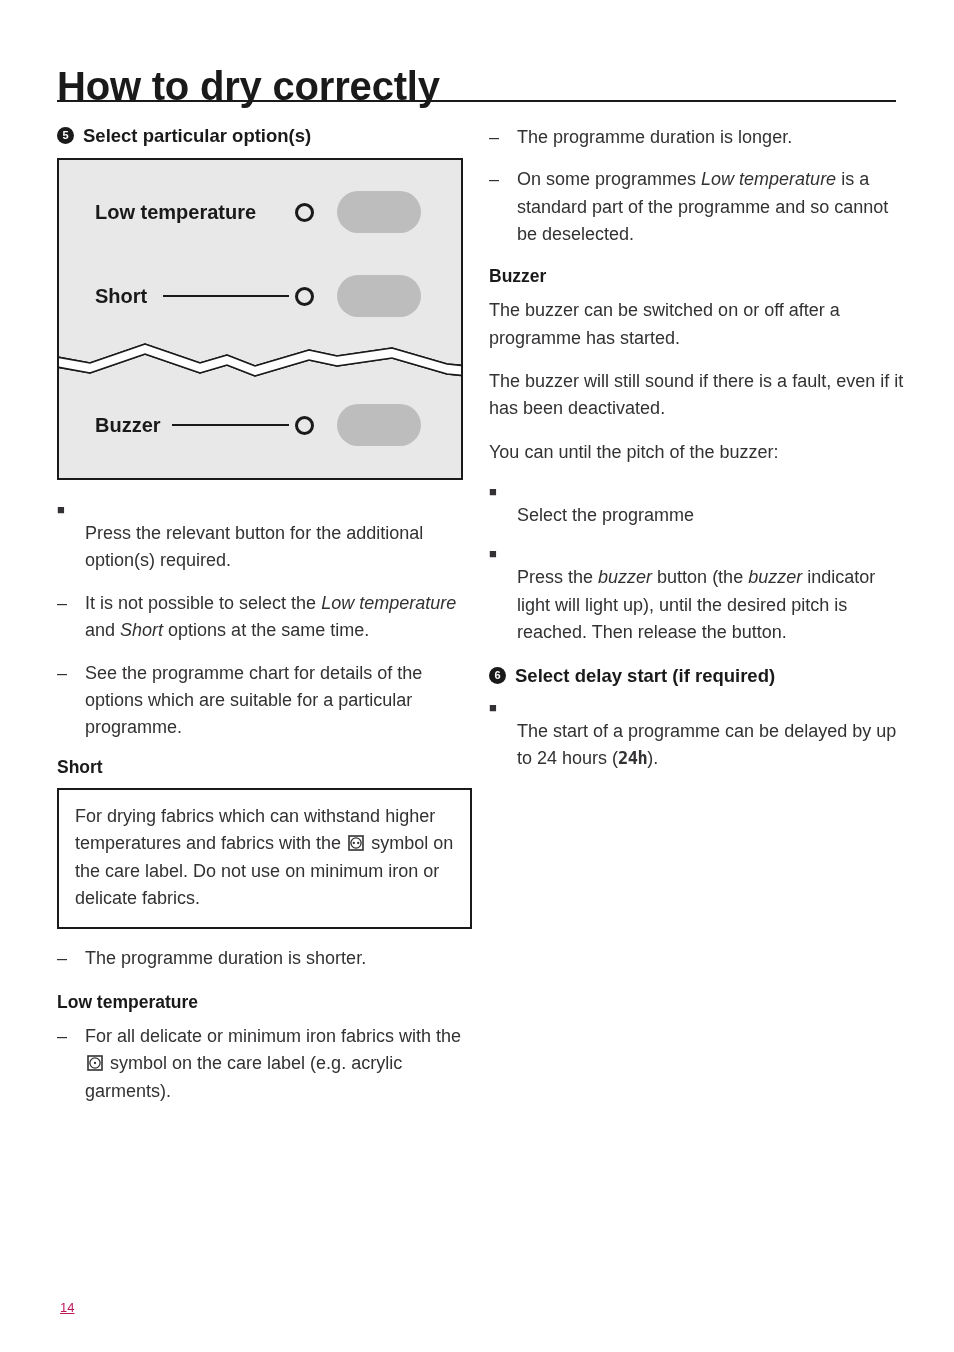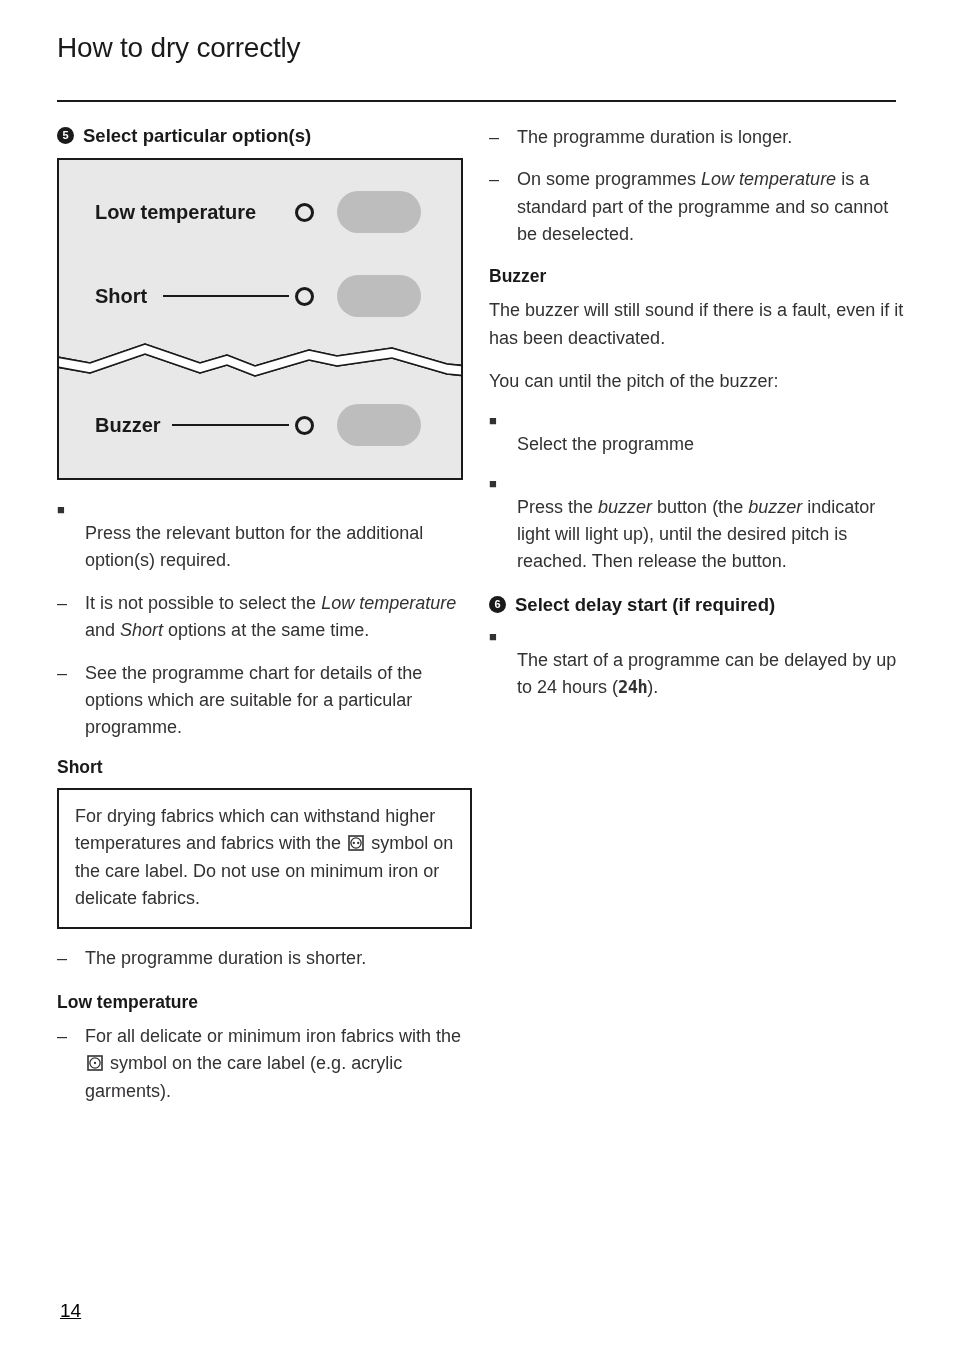--- a/index.html
+++ b/index.html
@@ -21,23 +21,23 @@
     position: absolute;
     inset: 0;
     width: 954px;
     height: 1352px;
   }
 
   
   .page-title {
     position: absolute;
     left: 57px;
-    top: 32px;
-    font-size: 28px;
-    font-weight: normal;
+    top: 64px;
+    font-size: 40px;
+    font-weight: bold;
     letter-spacing: -0.2px;
     color: #1a1a1a;
   }
   .title-rule {
     position: absolute;
     left: 57px;
     top: 100px;
     width: 839px;
     height: 2px;
     background: #1a1a1a;
@@ -196,22 +196,22 @@
     position: absolute;
     left: -2px;
     width: 410px;
     height: 46px;
   }
 
   .page-num {
     position: absolute;
     left: 60px;
     top: 1300px;
-    font-size: 19px;
-    color: #000000;
+    font-size: 13px;
+    color: #be185d;
     text-decoration: underline;
   }
 </style>
 </head>
 <body>
 
 <div class="page">
 
   <div class="page-title">How to dry correctly</div>
   <div class="title-rule"></div>
@@ -307,20 +307,21 @@
       </div>
       <div class="item">
         <span class="marker">–</span>
         <span class="body">On some programmes <em>Low temperature</em> is a standard part of the programme and so cannot be deselected.</span>
       </div>
     </div>
 
     <div style="margin-top:18px;">
       <div class="sub-head">Buzzer</div>
 
+      <div class="para">The buzzer can be switched on or off after a programme has started.</div>
       <div class="para">The buzzer will still sound if there is a fault, even if it has been deactivated.</div>
       <div class="para">You can until the pitch of the buzzer:</div>
 
       <div class="item sq">
         <span class="marker">■</span>
         <span class="body">Select the programme</span>
       </div>
       <div class="item sq">
         <span class="marker">■</span>
         <span class="body">Press the <em>buzzer</em> button (the <em>buzzer</em> indicator light will light up), until the desired pitch is reached. Then release the button.</span>

